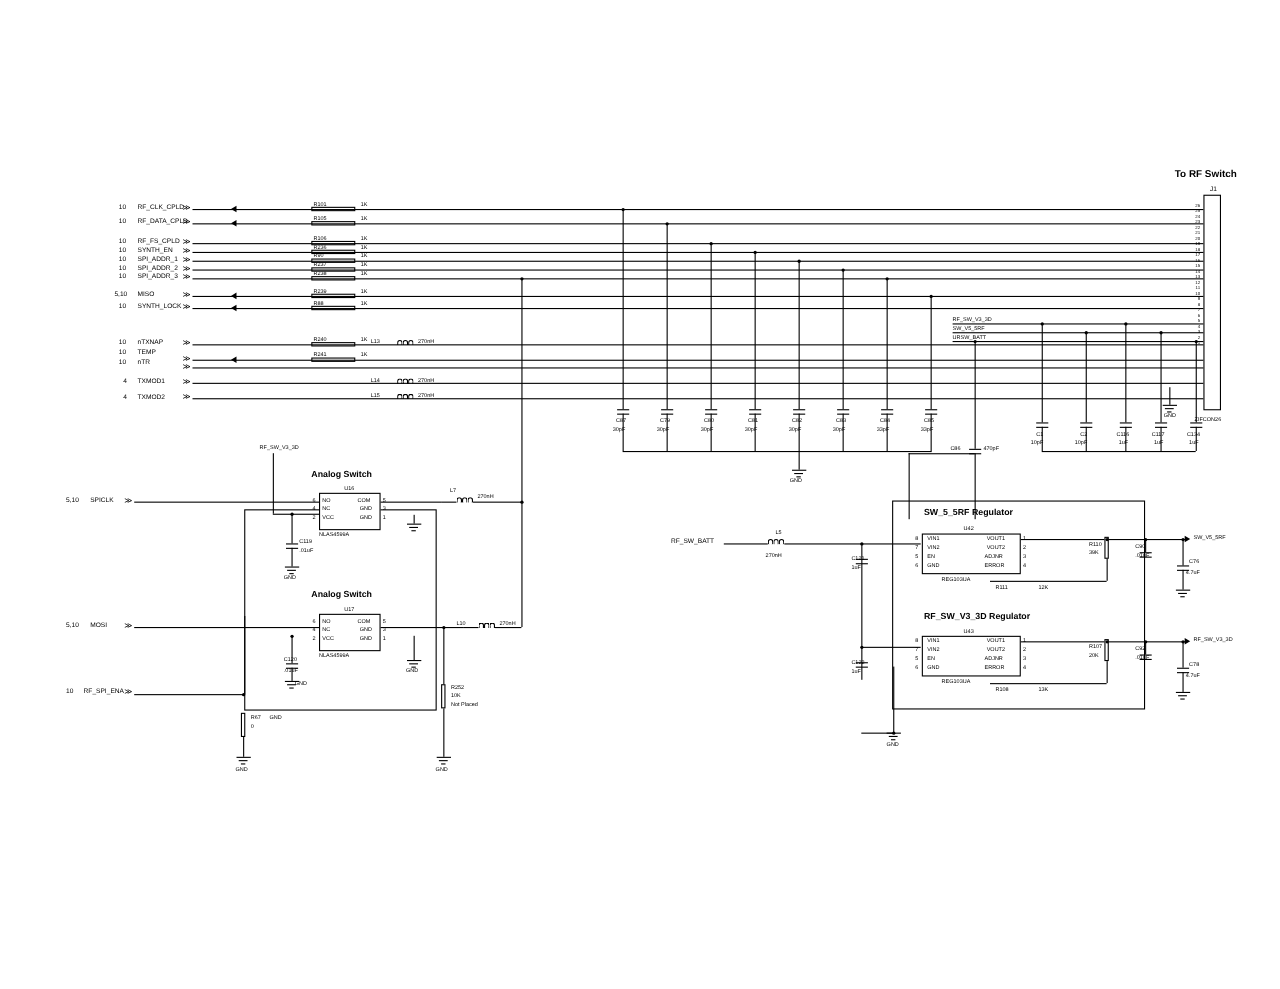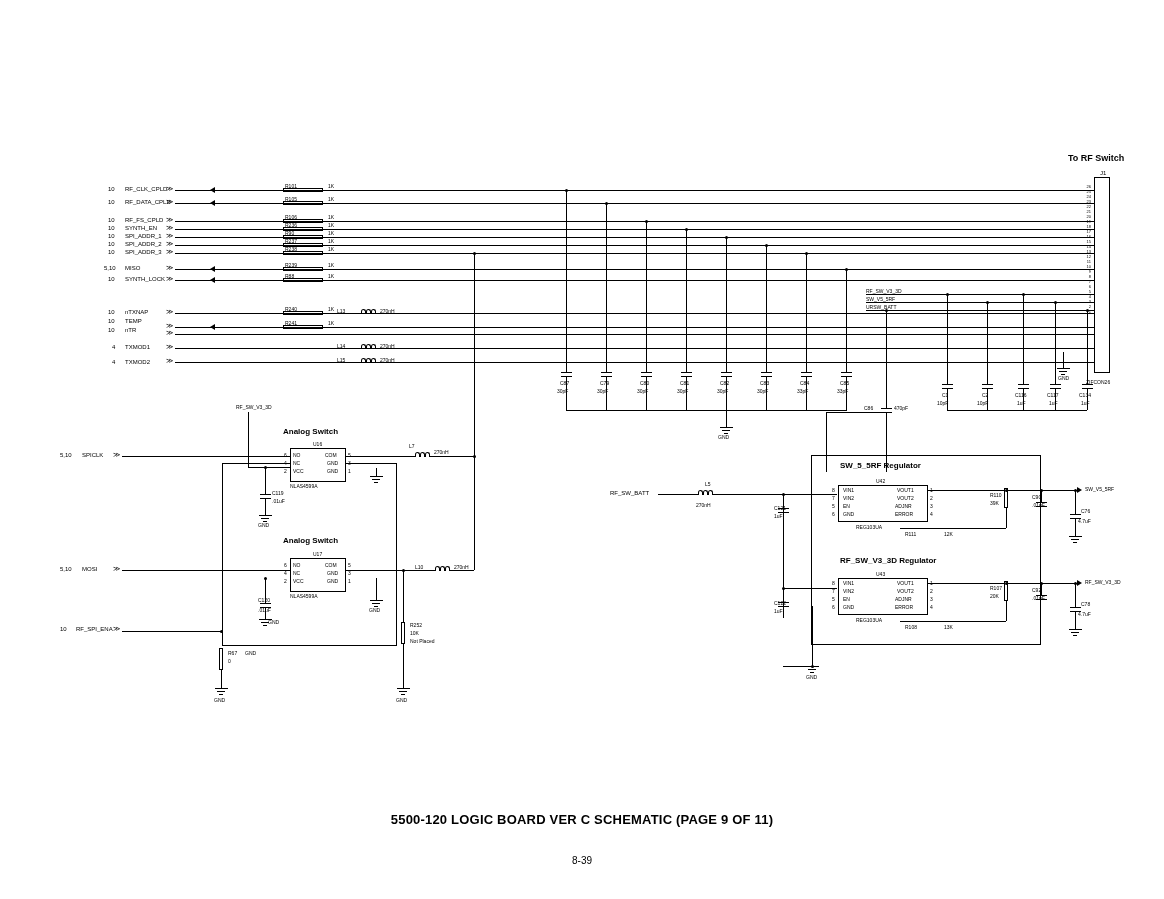--- a/index.html
+++ b/index.html
@@ -676,15 +676,13 @@
   <div class="dot" style="left:1040px;top:582px;"></div>
   <div class="dot" style="left:1074px;top:489px;"></div>
   <div class="dot" style="left:1074px;top:582px;"></div>
   <div class="dot" style="left:264px;top:466px;"></div>
   <div class="dot" style="left:264px;top:577px;"></div>
   <div class="dot" style="left:473px;top:455px;"></div>
   <div class="dot" style="left:402px;top:569px;"></div>
   <div class="dot" style="left:220px;top:630px;"></div>
   <div class="dot" style="left:811px;top:665px;"></div>
 
-  <div class="title">5500-120 LOGIC BOARD VER C SCHEMATIC (PAGE 9 OF 11)</div>
-  <div class="pageno">8-39</div>
 </div>
 
 </body></html>

